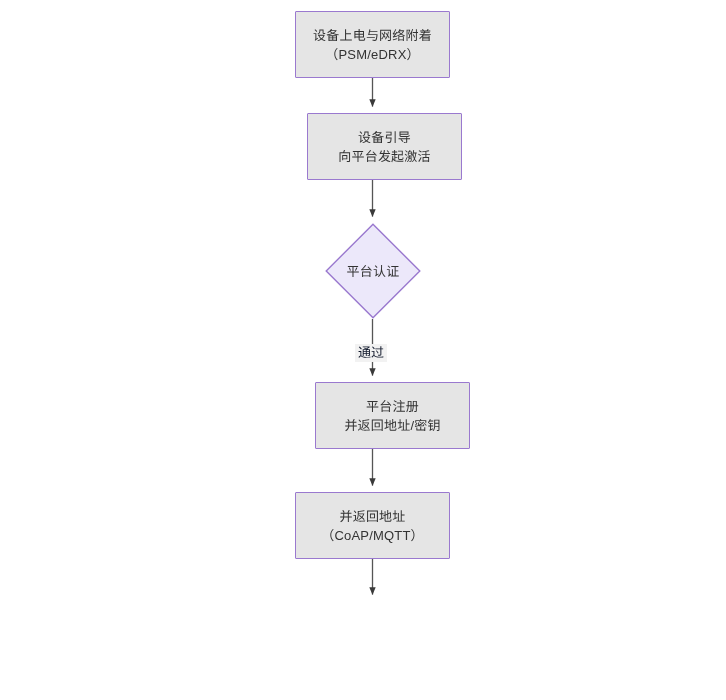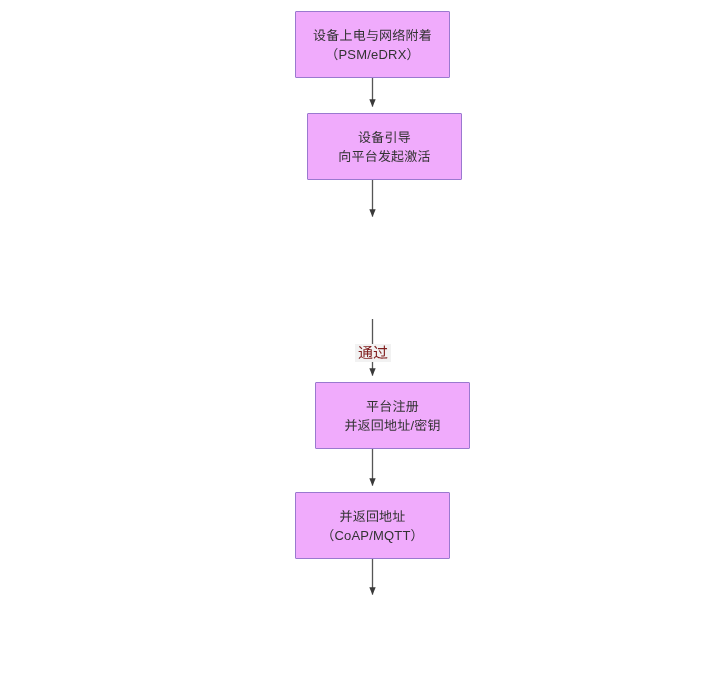--- a/index.html
+++ b/index.html
@@ -38,21 +38,21 @@
     position: absolute;
     box-sizing: border-box;
     display: flex;
     align-items: center;
     justify-content: center;
   }
 
   .node-rect {
     width: 155px;
     height: 67px;
-    background: #f0abfc;
+    background: #e5e5e5;
     border: 1.4px solid #9a79cf;
     border-radius: 1px;
   }
 
   .node-diamond-wrap {
     width: 96px;
     height: 96px;
   }
   .node-diamond-shape {
     position: absolute;
@@ -72,23 +72,23 @@
     color: #333333;
     text-align: center;
     white-space: pre-line;
     letter-spacing: 0.2px;
     user-select: none;
   }
 
   
   .edge-label {
     position: absolute;
-    font-size: 15px;
+    font-size: 13px;
     line-height: 16px;
-    color: #7f1d1d;
+    color: #0f172a;
     background: #f2f2f2;
     padding: 1px 3px;
     white-space: nowrap;
     user-select: none;
   }
 </style>
 </head>
 <body>
 
 <div id="flow-canvas">
@@ -112,20 +112,26 @@
   <div class="node node-rect" style="left:295px; top:11px;">
     <div class="node-label">设备上电与网络附着
 （PSM/eDRX）</div>
   </div>
 
   <div class="node node-rect" style="left:295px; top:113px;margin-left:12px;">
     <div class="node-label">设备引导
 向平台发起激活</div>
   </div>
 
+  <div class="node node-diamond-wrap" style="left:325px; top:223px;">
+    <svg class="node-diamond-shape" viewBox="0 0 96 96" width="96" height="96" xmlns="http://www.w3.org/2000/svg">
+      <polygon points="48,1.2 94.8,48 48,94.8 1.2,48" fill="#ece8fa" stroke="#9a79cf" stroke-width="1.4"></polygon>
+    </svg>
+    <div class="node-label node-diamond-label">平台认证</div>
+  </div>
 
   <div class="edge-label" style="left:355px; top:344px;">通过</div>
 
   <div class="node node-rect" style="left:295px; top:382px;margin-left:20px;">
     <div class="node-label">平台注册
 并返回地址/密钥</div>
   </div>
 
   <div class="node node-rect" style="left:295px; top:492px;">
     <div class="node-label">并返回地址

